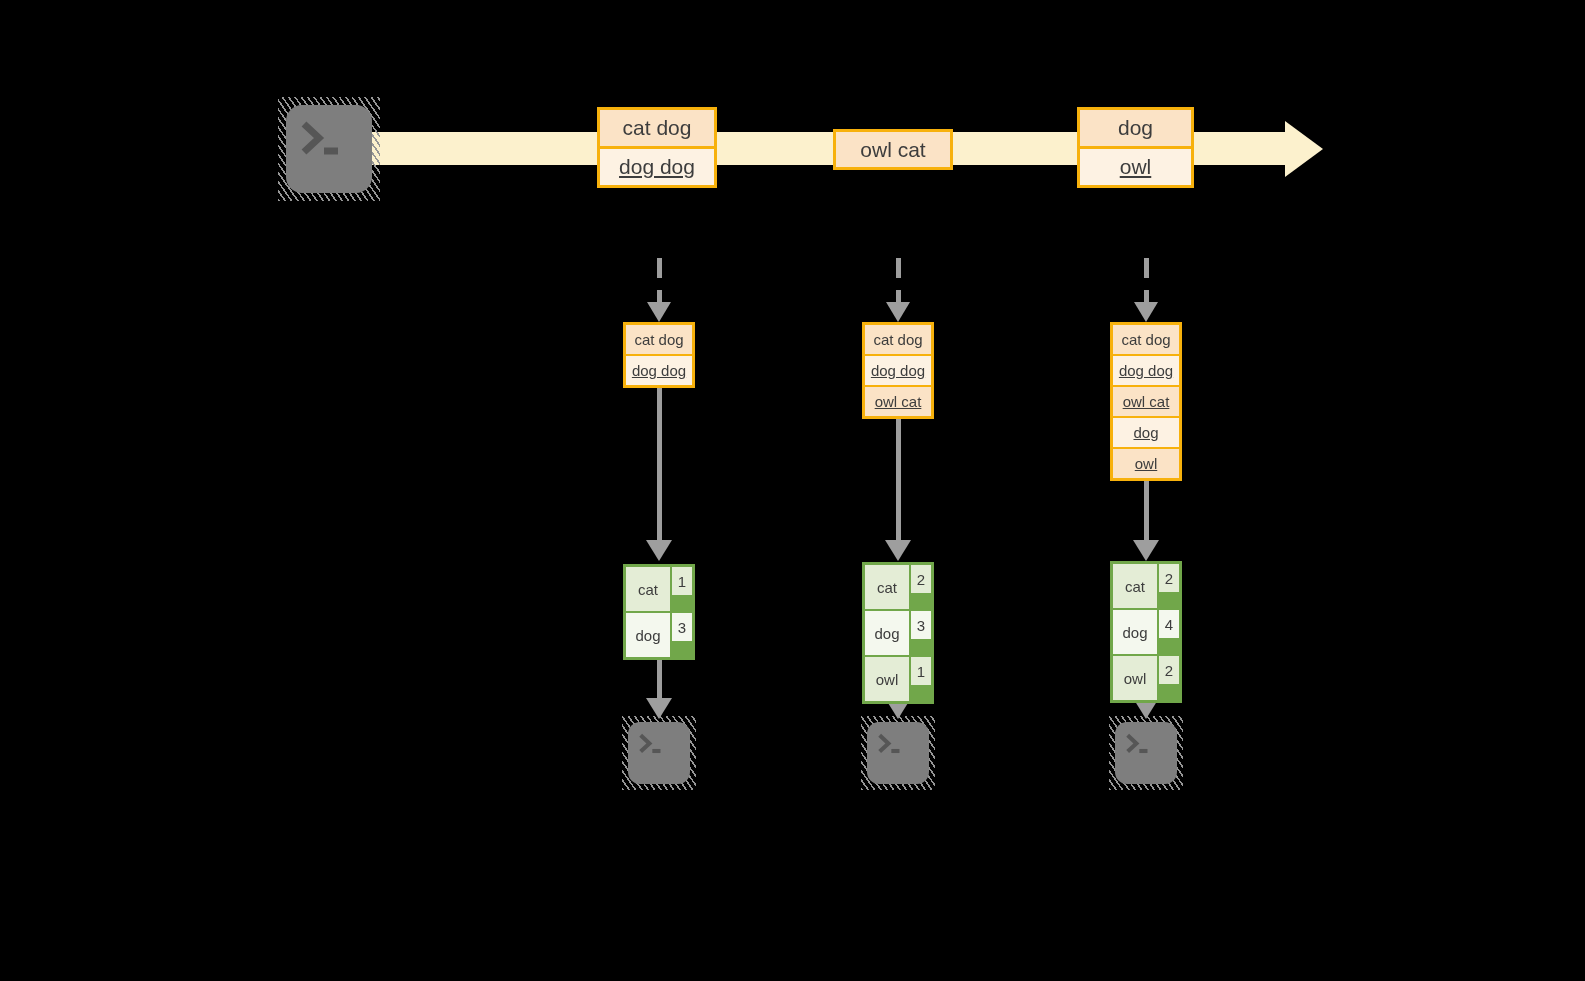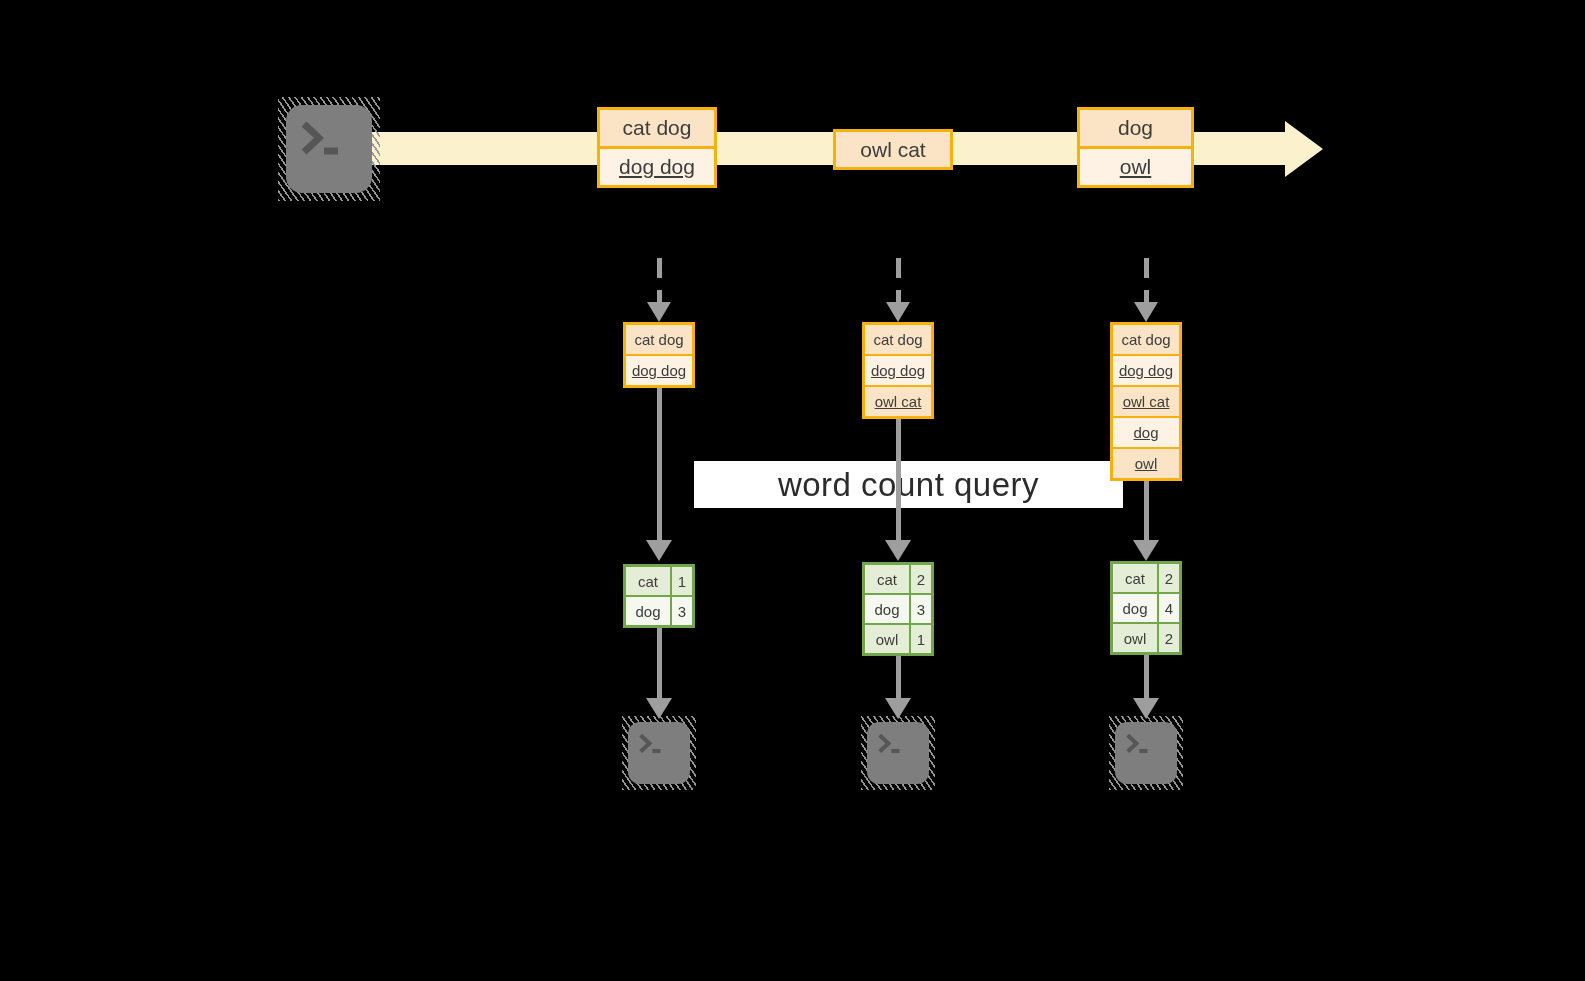--- a/index.html
+++ b/index.html
@@ -53,21 +53,21 @@
     background:#ffffff;z-index:2;display:flex;align-items:center;justify-content:center;
   }
   .query-band span{font-size:33px;color:var(--query-text);letter-spacing:0.5px;}
   
   .count-table{
     position:absolute;z-index:4;border:3px solid var(--green);
     display:flex;flex-direction:column;background:var(--green);
   }
   .crow{display:flex;}
   .crow + .crow{margin-top:2px;}
-  .cword{width:44px;height:28px;display:flex;align-items:center;justify-content:center;font-size:15px;}
+  .cword{width:44px;height:44px;display:flex;align-items:center;justify-content:center;font-size:15px;}
   .cval{width:20px;height:28px;margin-left:2px;display:flex;align-items:center;justify-content:center;font-size:15px;}
   .crow:nth-child(odd) .cword,.crow:nth-child(odd) .cval{background:var(--green-light);}
   .crow:nth-child(even) .cword,.crow:nth-child(even) .cval{background:var(--green-faint);}
   
   .term{
     position:absolute;z-index:4;
     background:repeating-linear-gradient(55deg,#969696 0 1.6px,rgba(0,0,0,0) 1.6px 5.2px);
   }
   .term-body{
     position:absolute;background:var(--terminal-gray);
@@ -125,23 +125,20 @@
     <div class="ocell">owl cat</div>
   </div>
   <div class="obox batch-box" style="left:1110px;top:322px">
     <div class="ocell">cat dog</div>
     <div class="ocell">dog dog</div>
     <div class="ocell">owl cat</div>
     <div class="ocell">dog</div>
     <div class="ocell">owl</div>
   </div>
 
-  <div class="query-band">
-    <span>word count query</span>
-  </div>
 
   <div class="vline" style="left:657px;top:388px;height:152px"></div>
   <div class="ah" style="left:646px;top:540px"></div>
   <div class="vline" style="left:896px;top:419px;height:121px"></div>
   <div class="ah" style="left:885px;top:540px"></div>
   <div class="vline" style="left:1144px;top:481px;height:59px"></div>
   <div class="ah" style="left:1133px;top:540px"></div>
 
   <div class="count-table" style="left:623px;top:564px">
     <div class="crow">

